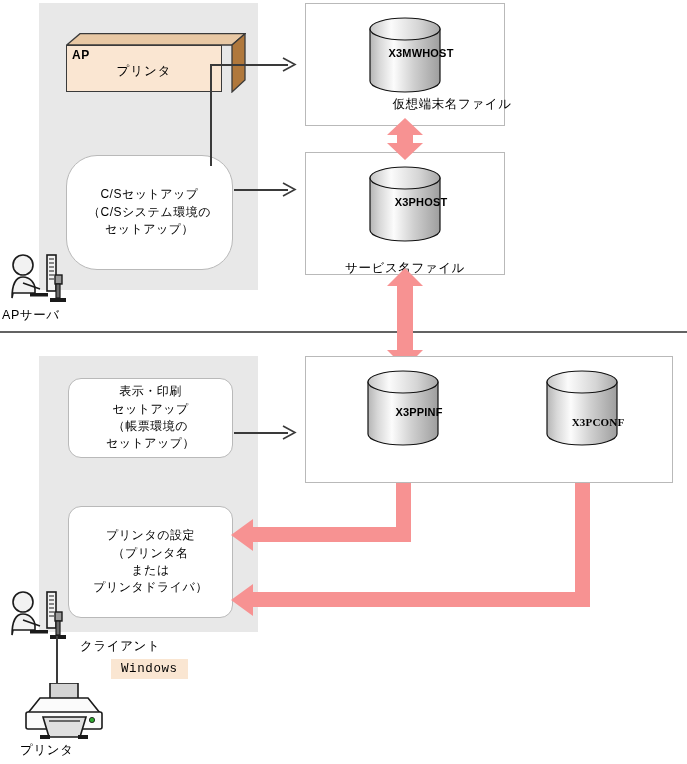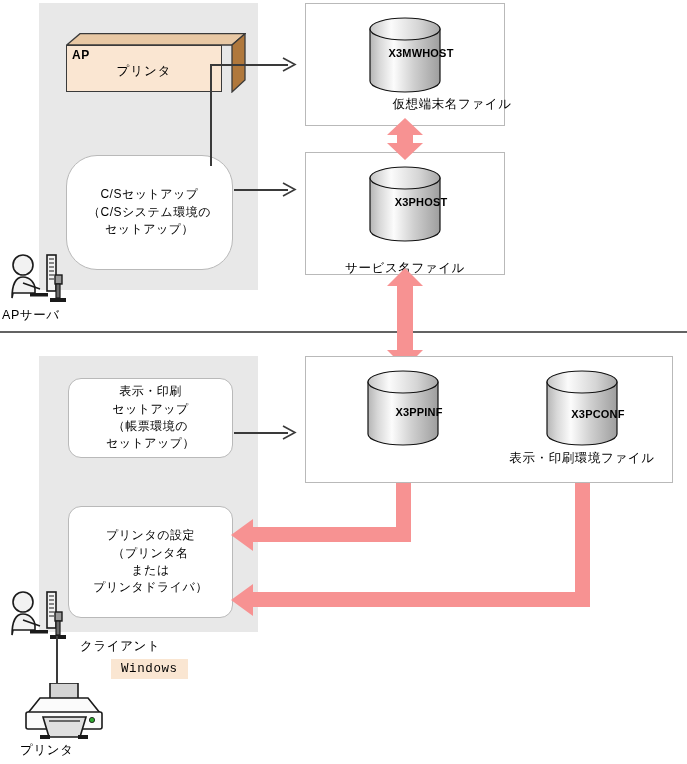--- a/index.html
+++ b/index.html
@@ -215,23 +215,22 @@
       <ellipse cx="36" cy="12" rx="35" ry="11" fill="url(#cg1t)" stroke="#111" stroke-width="1.2"></ellipse>
     </svg>
     <div class="cylname" style="top:22px;margin-top:14px;">X3PPINF</div>
   </div>
 
   <div class="cyl" style="left:546px;top:370px;width:72px;height:76px;">
     <svg width="72" height="76">
       <path d="M1,12 L1,64 A35,11 0 0 0 71,64 L71,12 Z" fill="url(#cg1)" stroke="#111" stroke-width="1.2"></path>
       <ellipse cx="36" cy="12" rx="35" ry="11" fill="url(#cg1t)" stroke="#111" stroke-width="1.2"></ellipse>
     </svg>
-    <div class="cylname" style="top:38px;">X3PCONF</div>
-  </div>
-  <div class="caption" style="left:492px;top:450px;width:180px;">表示・印刷環境ファイル</div>
+    <div class="cylname" style="top:46px;font-family:Liberation Serif, serif;">X3PCONF</div>
+  </div>
 
   <div class="pink" style="left:396px;top:483px;width:15px;height:59px;"></div>
   <div class="pink" style="left:252px;top:527px;width:159px;height:15px;"></div>
   <svg class="abs" style="left:231px;top:519px;" width="23" height="32">
     <polygon points="0,16 22,0 22,32" fill="#f79292"></polygon>
   </svg>
 
   <div class="pink" style="left:575px;top:483px;width:15px;height:124px;"></div>
   <div class="pink" style="left:252px;top:592px;width:338px;height:15px;"></div>
   <svg class="abs" style="left:231px;top:584px;" width="23" height="32">

